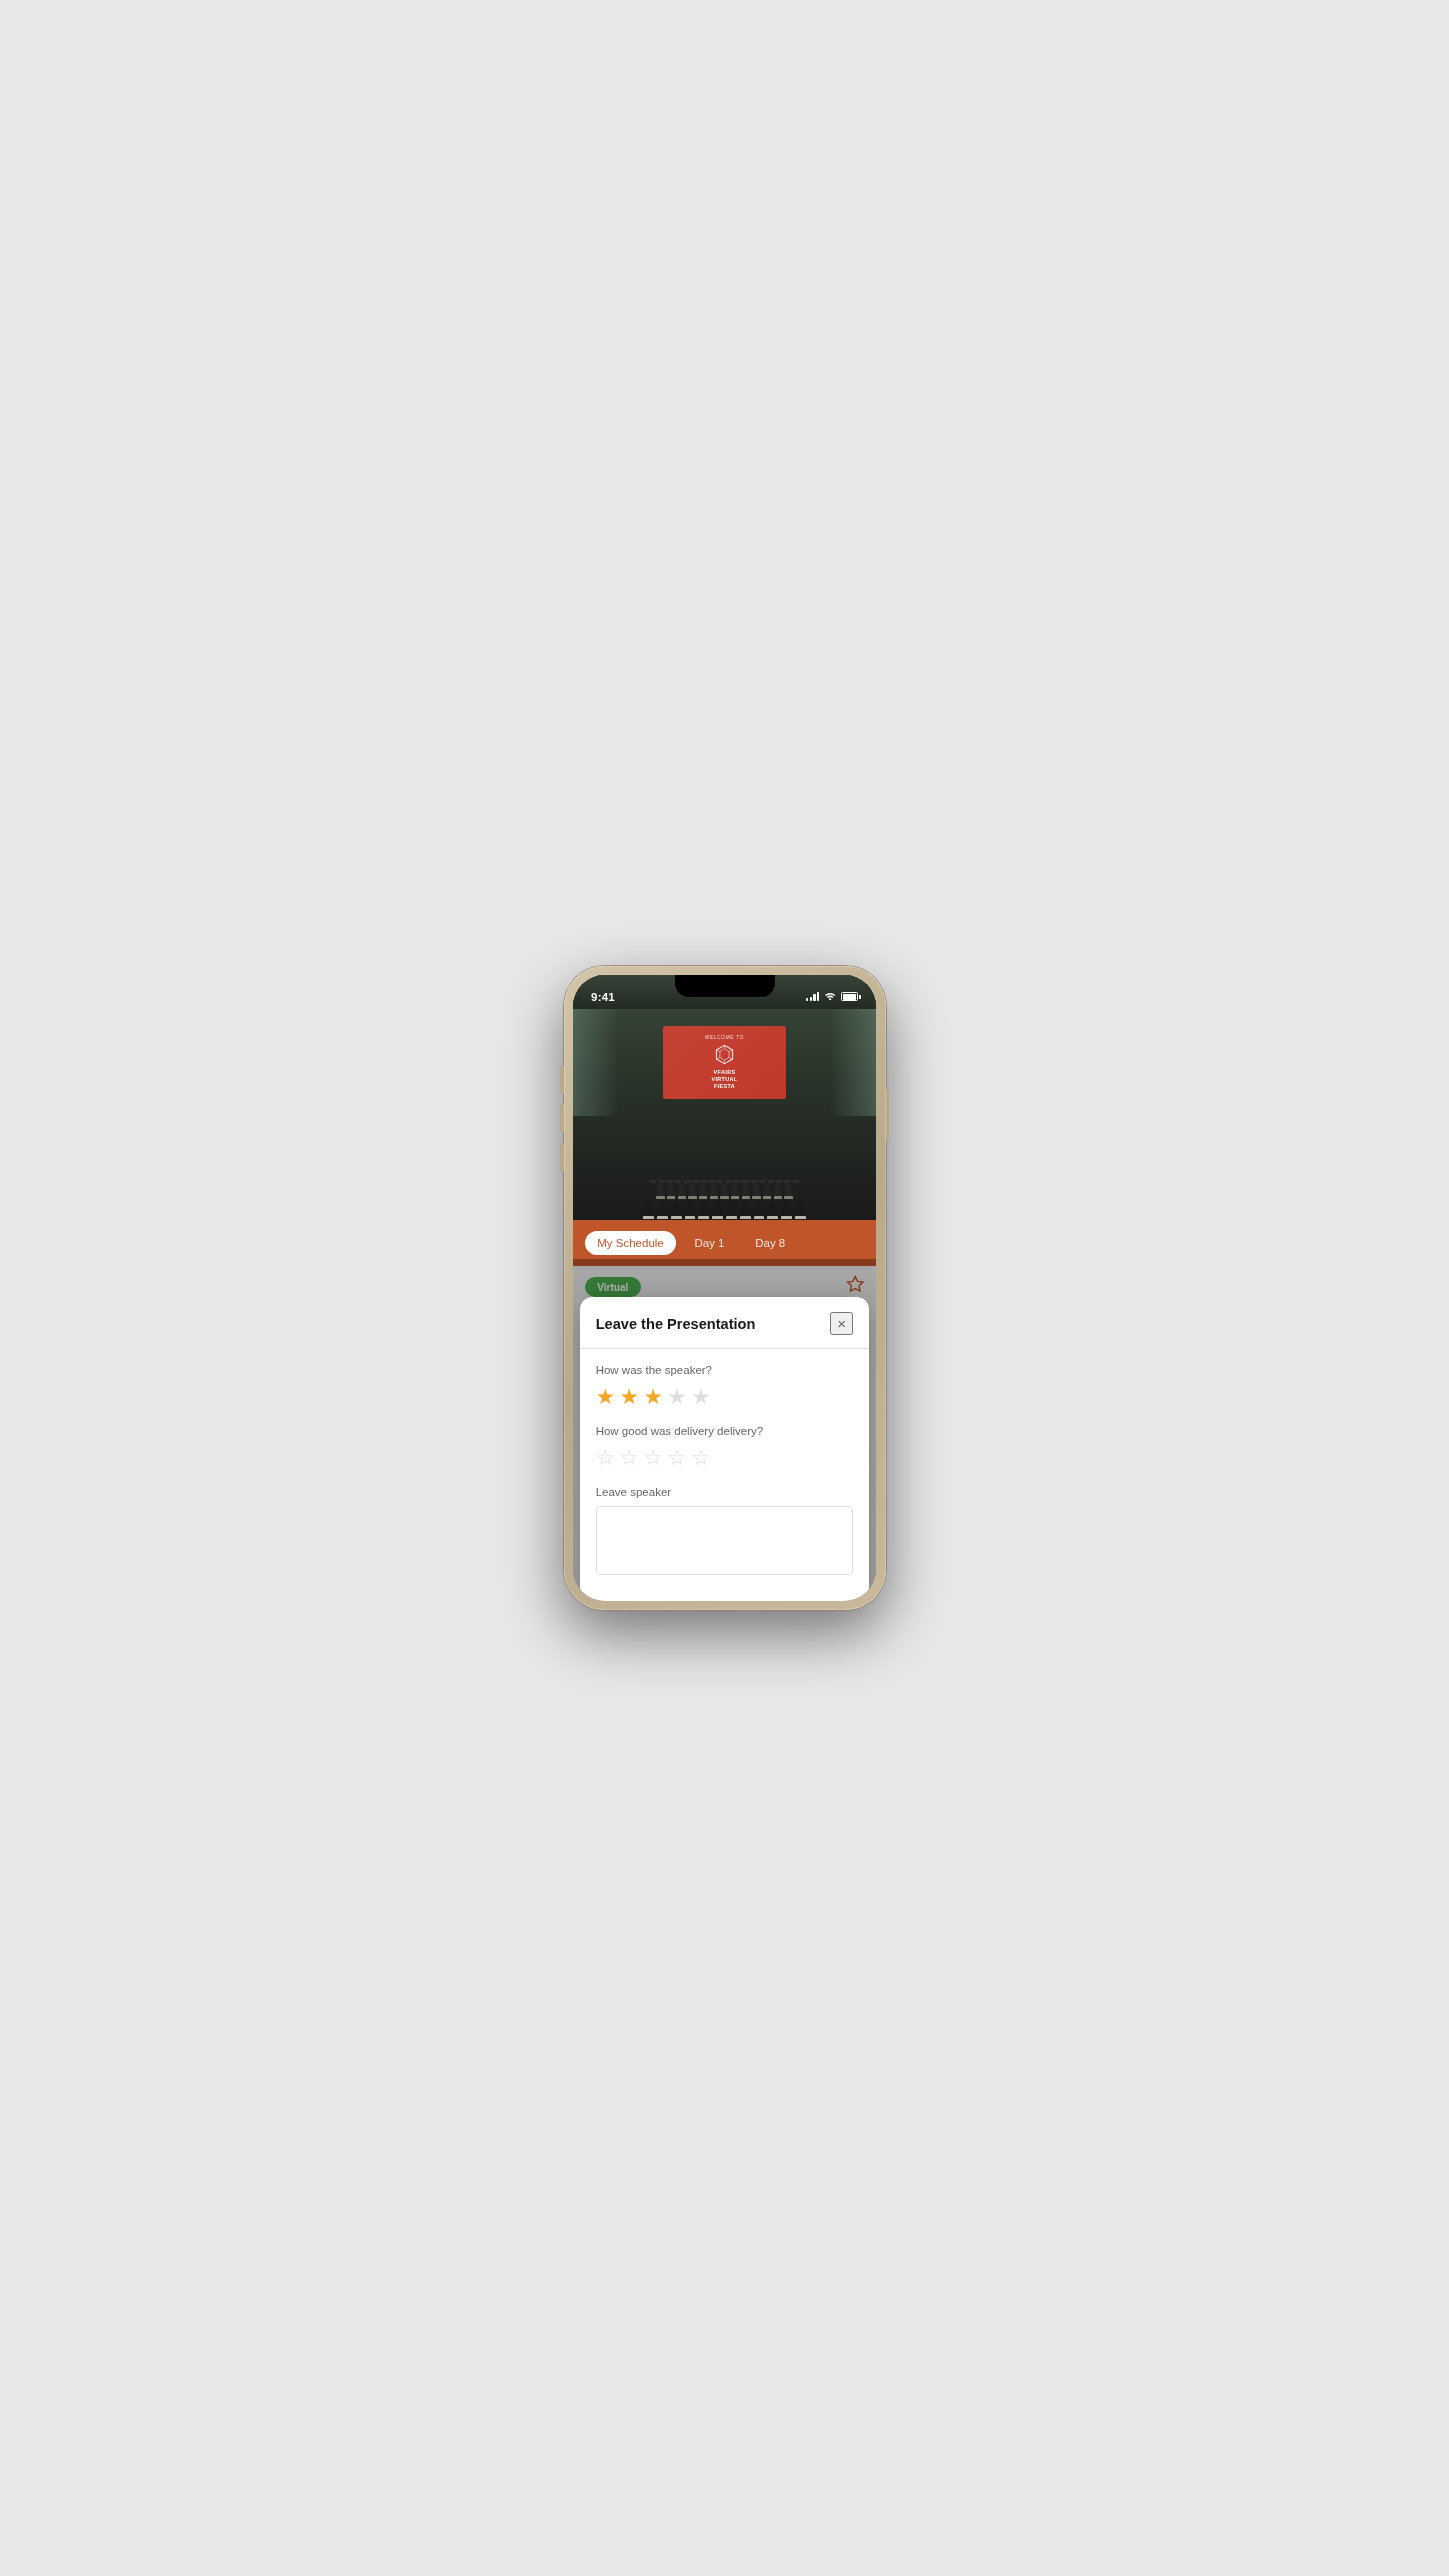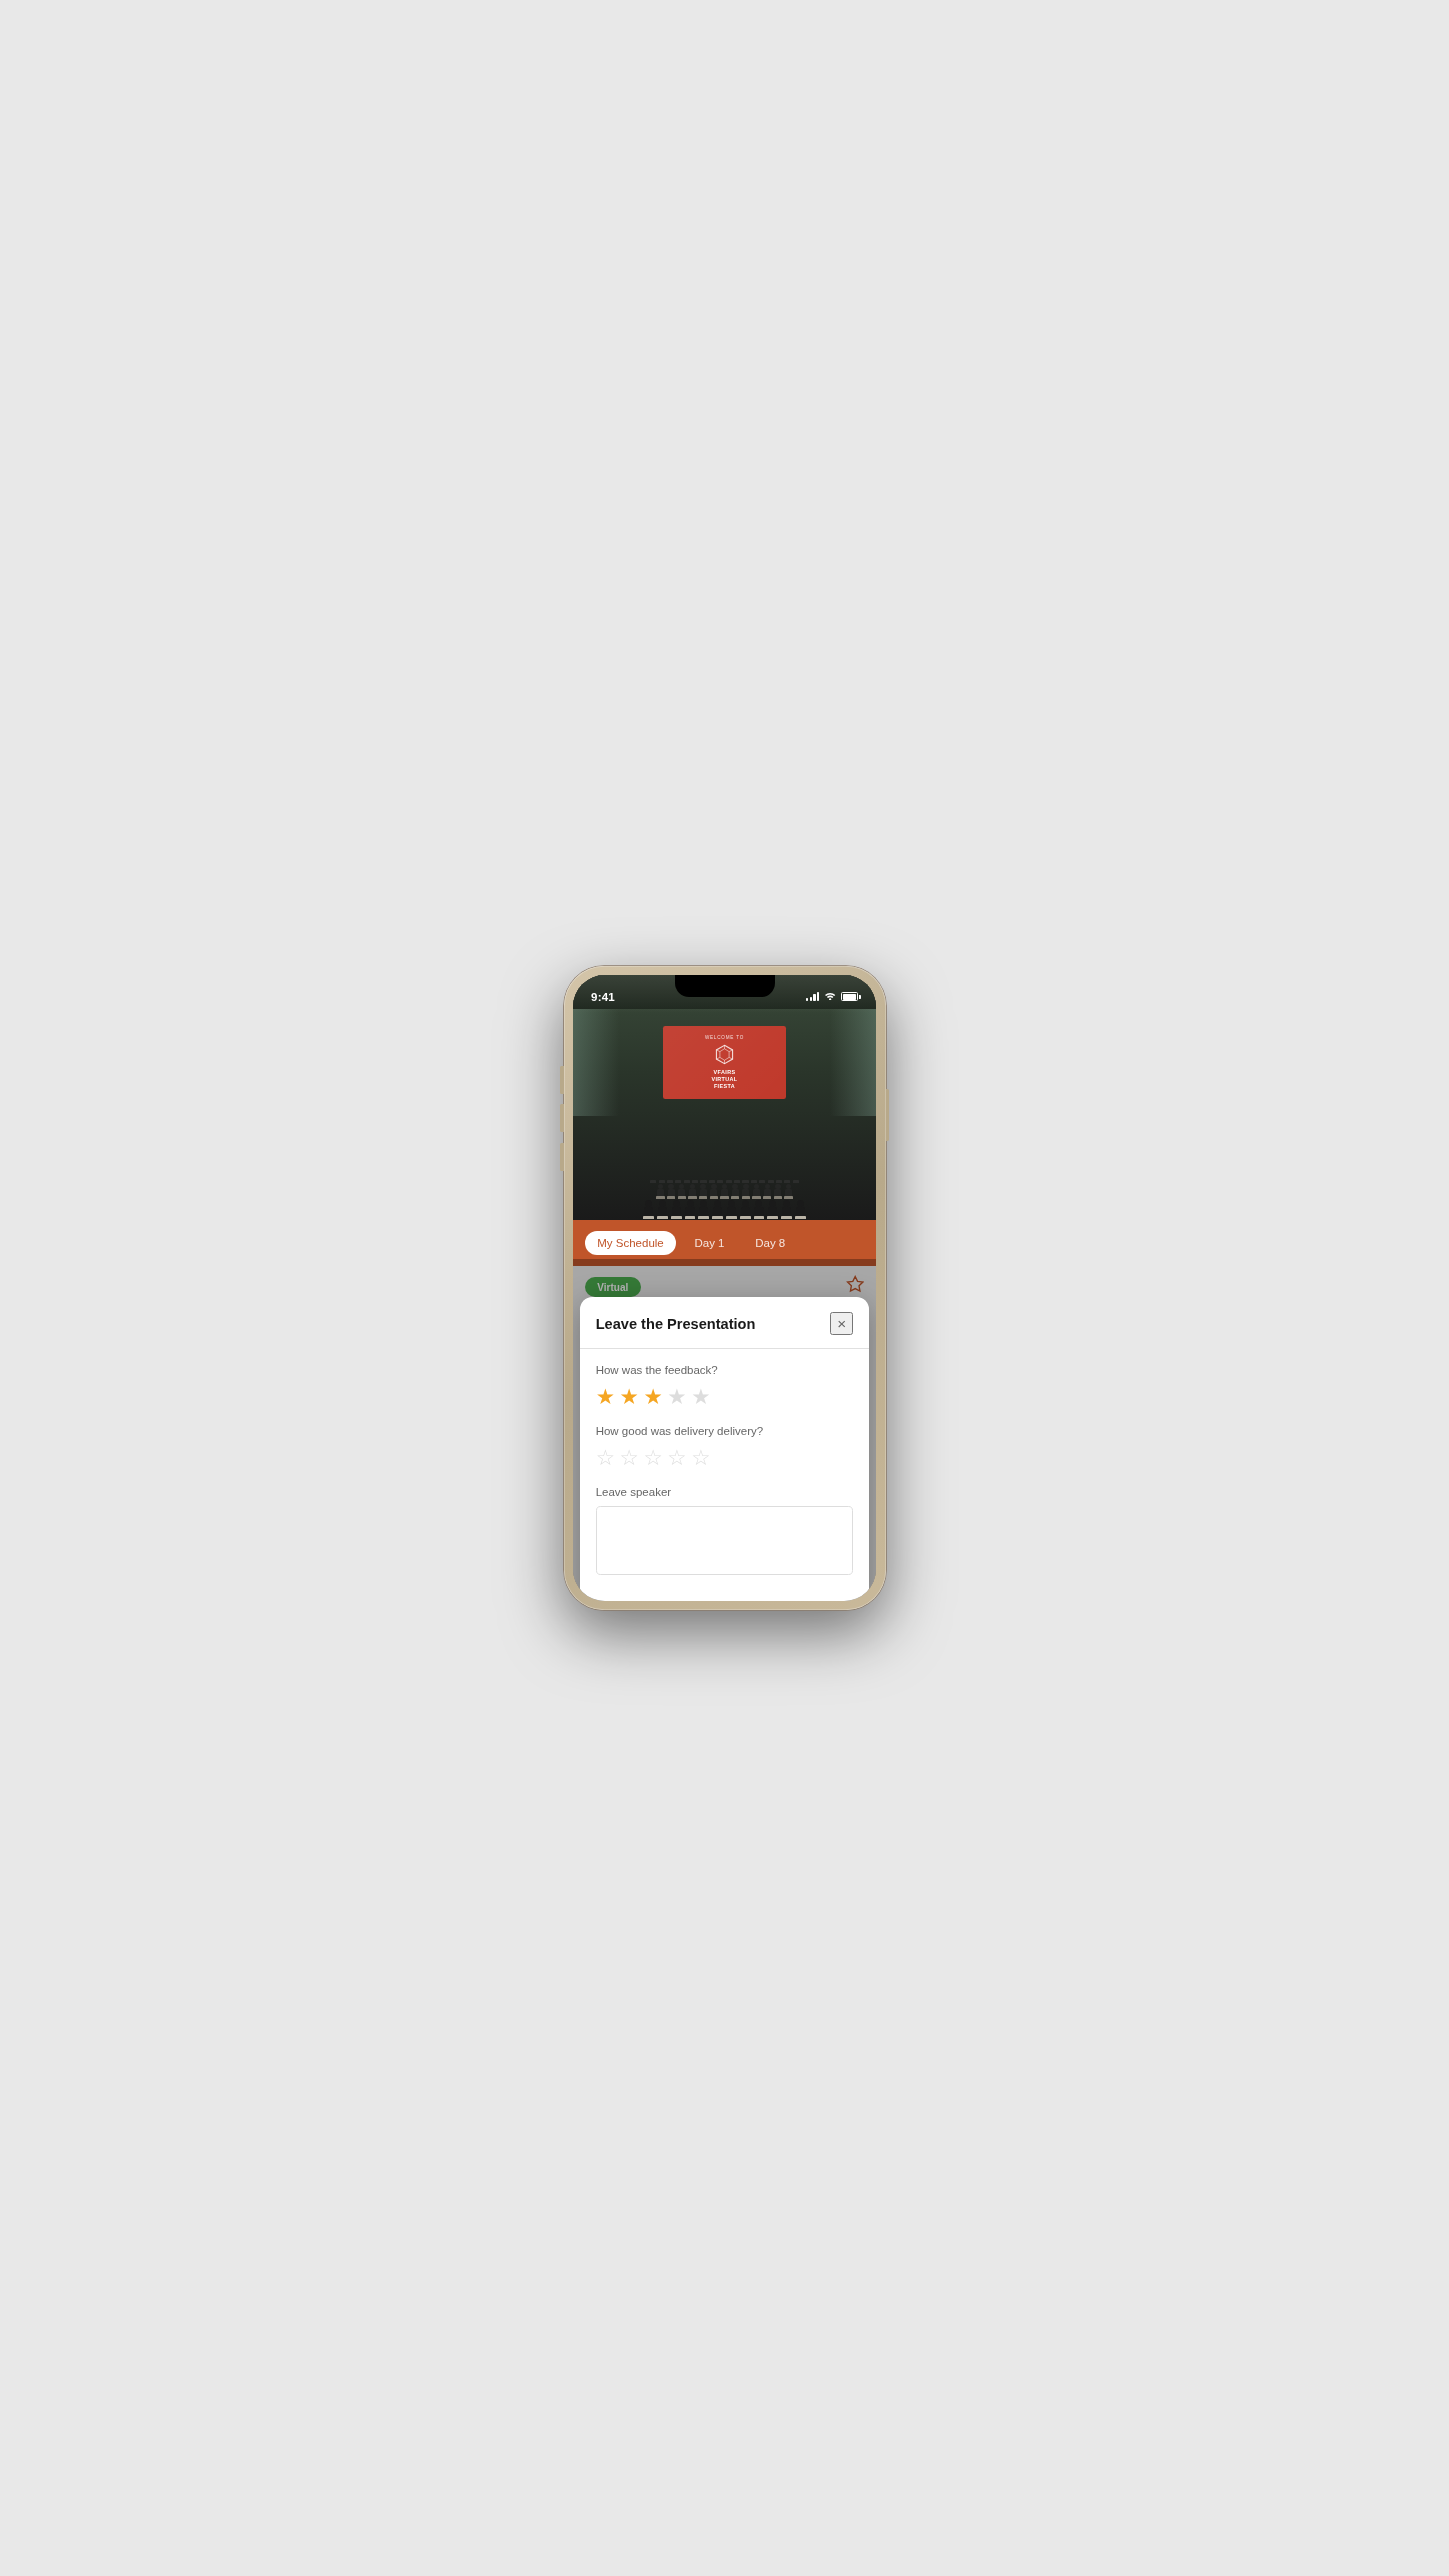--- a/index.html
+++ b/index.html
@@ -692,21 +692,21 @@
         <div class="modal-sheet">
 
           <div class="modal-header">
             <span class="modal-title">Leave the Presentation</span>
             <button class="close-btn">×</button>
           </div>
 
           <div class="modal-body">
 
             <div class="rating-section">
-              <p class="rating-label">How was the feedback?</p>
+              <p class="rating-label">How was the speaker?</p>
               <div class="stars-row">
                 <span class="star filled">★</span>
                 <span class="star filled">★</span>
                 <span class="star filled">★</span>
                 <span class="star empty">★</span>
                 <span class="star empty">★</span>
               </div>
             </div>
 
             <div class="rating-section">

